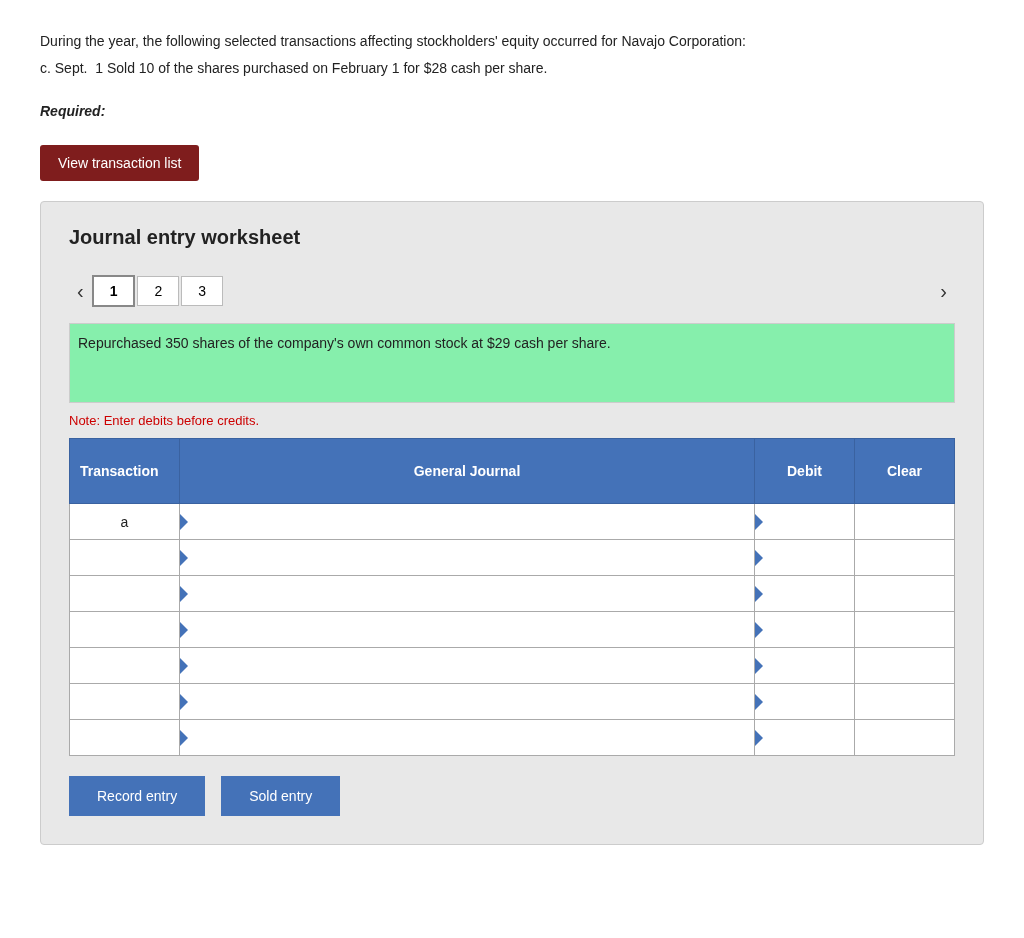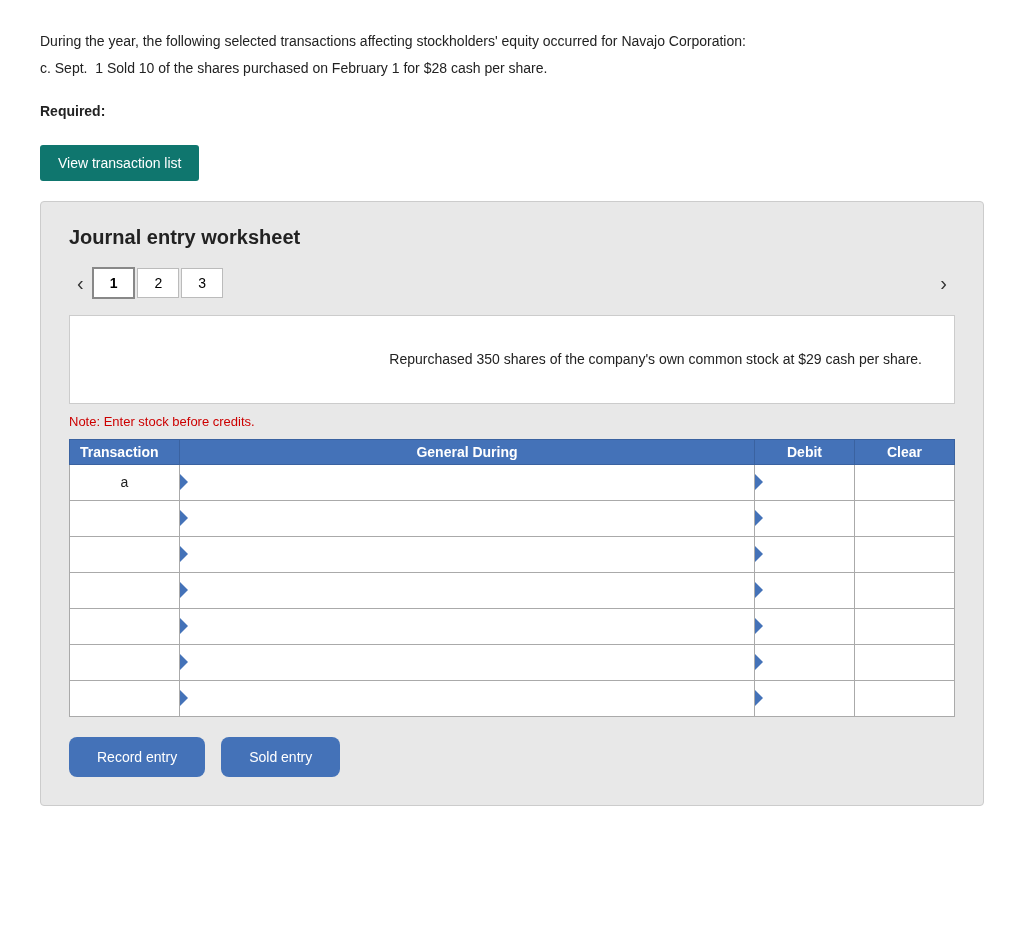--- a/index.html
+++ b/index.html
@@ -18,46 +18,47 @@
     .transactions {
       margin-bottom: 18px;
       line-height: 1.8;
     }
     .required-section {
       margin-bottom: 22px;
       line-height: 1.7;
     }
     .required-section .required-label {
       font-weight: bold;
+      font-style: italic;
     }
     .required-section .red-text {
       color: #cc0000;
       font-weight: bold;
     }
     .view-btn {
-      background-color: #0f766e;
+      background-color: #7f1d1d;
       color: #fff;
       border: none;
       padding: 10px 18px;
       font-size: 14px;
       cursor: pointer;
       border-radius: 3px;
       margin-bottom: 20px;
     }
 
     .worksheet-container {
       background: #e8e8e8;
       border: 1px solid #ccc;
       border-radius: 4px;
       padding: 24px 28px 28px 28px;
     }
     .worksheet-title {
       font-size: 20px;
       font-weight: bold;
-      margin-bottom: 18px;
+      margin-bottom: 26px;
     }
     .tab-nav {
       display: flex;
       align-items: center;
       margin-bottom: 16px;
       gap: 0;
     }
     .tab-nav-arrow {
       background: none;
       border: none;
@@ -78,45 +79,44 @@
       border-bottom: 2px solid #fff;
       background: #fff;
       font-weight: bold;
       border: 2px solid #888;
     }
     .tab-right-arrow {
       margin-left: auto;
     }
 
     .description-box {
-      background: #ffffff;
+      background: #86efac;
       border: 1px solid #ccc;
-      padding: 32px;
+      padding: 8px;
       margin-bottom: 10px;
       font-size: 14px;
       line-height: 1.6;
       min-height: 80px;
-      text-align: right;
     }
     .note-text {
       color: #cc0000;
       font-size: 13px;
       margin-bottom: 10px;
     }
 
     
     .journal-table {
       width: 100%;
       border-collapse: collapse;
       margin-bottom: 20px;
     }
     .journal-table th {
       background: #4472b8;
       color: #fff;
-      padding: 4px 10px;
+      padding: 24px 10px;
       text-align: center;
       font-size: 14px;
       border: 1px solid #3a62a0;
     }
     .journal-table th.left { text-align: left; }
     .journal-table td {
       border: 1px solid #aaa;
       padding: 0;
       height: 36px;
     }
@@ -185,21 +185,21 @@
       gap: 16px;
       align-items: center;
     }
     .action-btn {
       background: #4472b8;
       color: #fff;
       border: none;
       padding: 12px 28px;
       font-size: 14px;
       cursor: pointer;
-      border-radius: 8px;
+      border-radius: 0;
     }
     .action-btn.right {
       margin-left: auto;
     }
   </style>
 </head>
 <body>
 
 
 
@@ -221,27 +221,27 @@
   <div class="tab-nav">
     <button class="tab-nav-arrow">‹</button>
     <button class="tab-btn active">1</button>
     <button class="tab-btn">2</button>
     <button class="tab-btn">3</button>
     <button class="tab-nav-arrow tab-right-arrow">›</button>
   </div>
 
   <div class="description-box">Repurchased 350 shares of the company's own common stock at $29 cash per share.</div>
 
-  <p class="note-text">Note: Enter stock before credits.</p>
+  <p class="note-text">Note: Enter debits before credits.</p>
 
   <table class="journal-table">
     <thead>
       <tr>
         <th class="left">Transaction</th>
-        <th>General During</th>
+        <th>General Journal</th>
         <th>Debit</th>
         <th>Clear</th>
       </tr>
     </thead>
     <tbody id="journal-tbody">
     <tr>
           <td class="transaction-col">a</td>
           <td class="journal-col"><input type="text" style=""></td>
           <td class="debit-col"><input type="text" style=""></td>
           <td class="credit-col"><input type="text" style=""></td>

